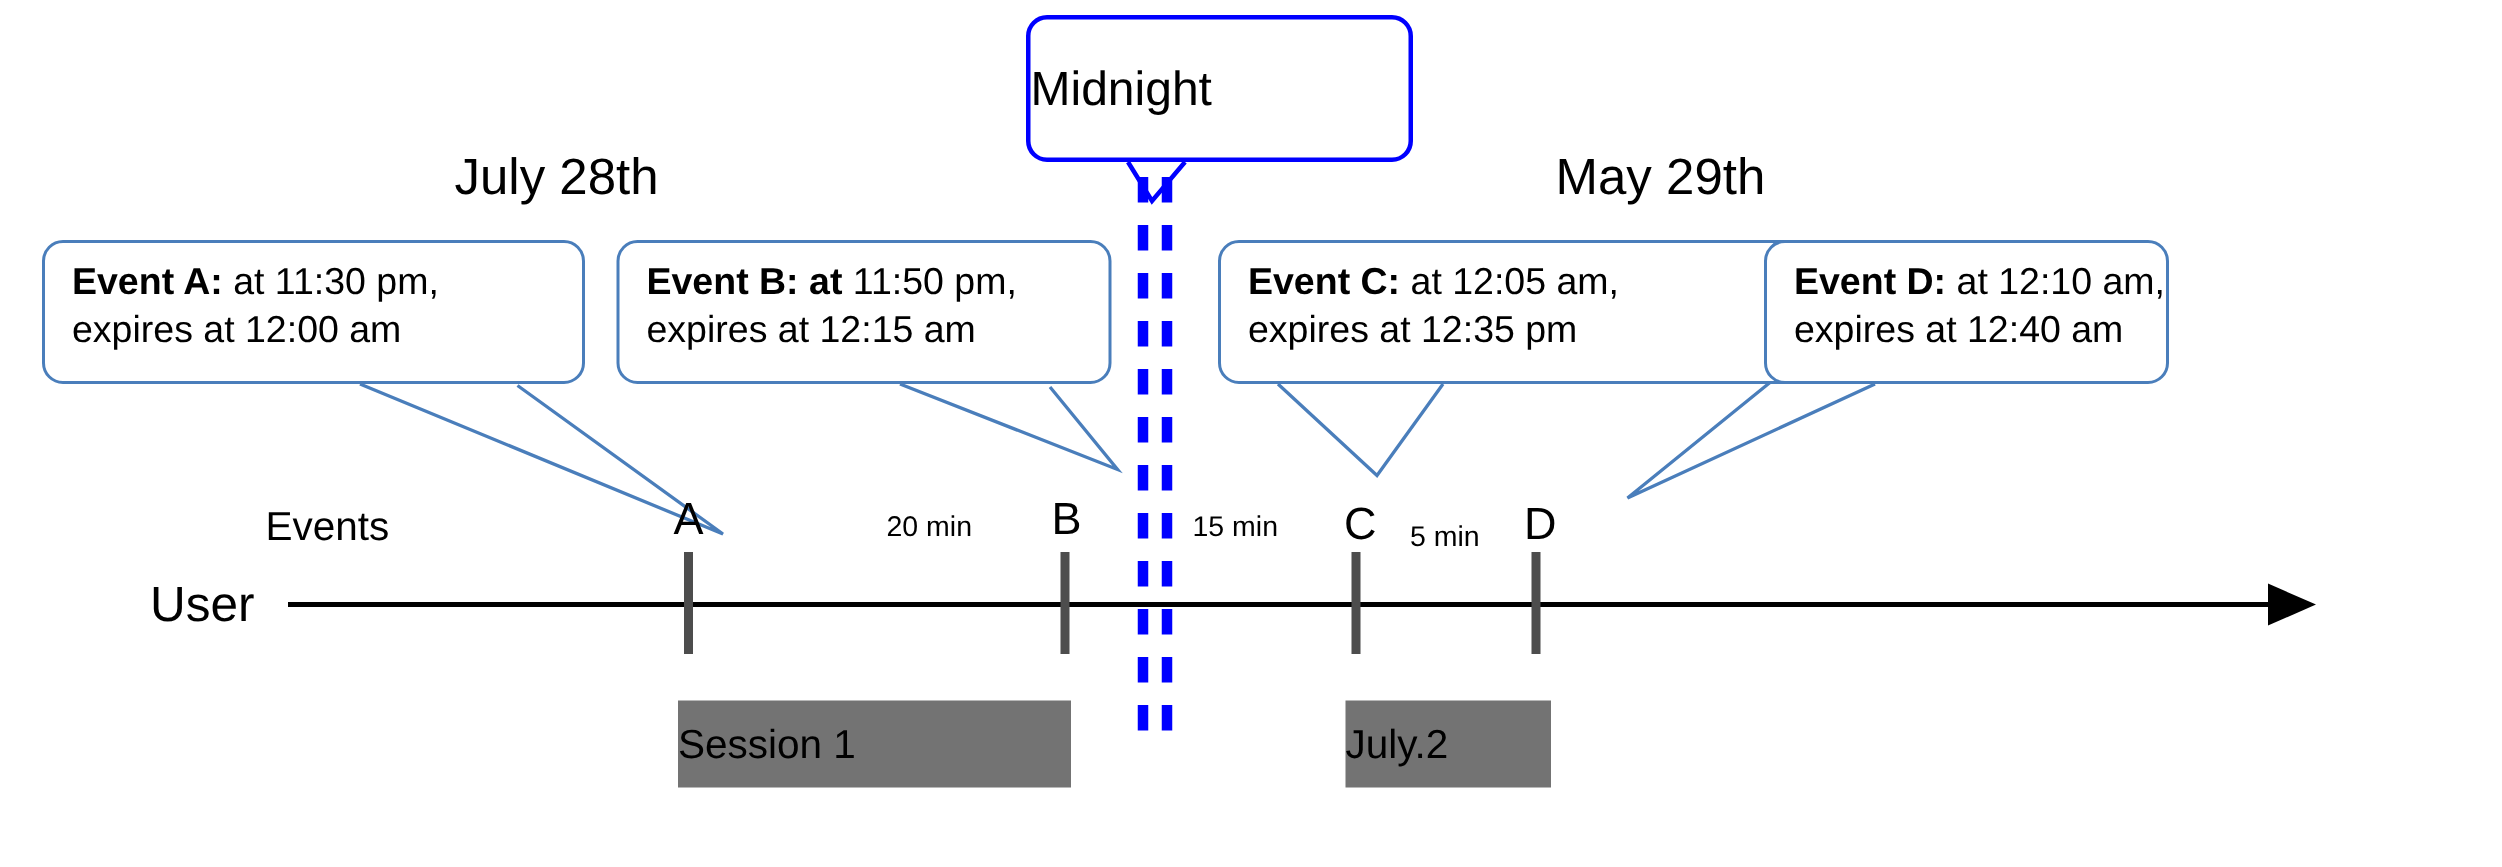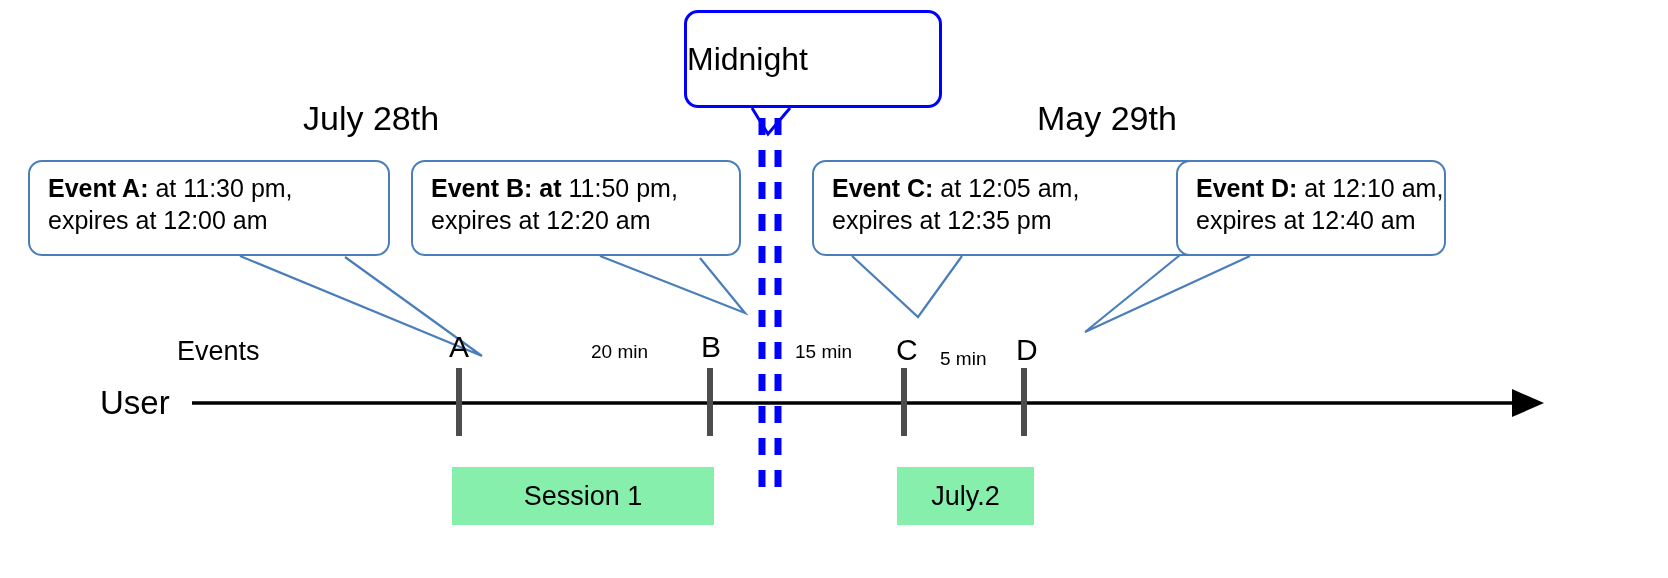--- a/index.html
+++ b/index.html
@@ -97,24 +97,23 @@
   .tick {
     position: absolute;
     width: 6px;
     background: #4d4d4d;
   }
 
   
   .session-box {
     position: absolute;
     box-sizing: border-box;
-    background: #86efac;
+    background: #737373;
     display: flex;
     align-items: center;
-    justify-content: center;
     font-size: 27px;
     color: #000000;
   }
 </style>
 </head>
 <body>
 
 <div id="stage">
 
   <svg id="vector-layer" viewBox="0 0 1668 578" xmlns="http://www.w3.org/2000/svg">
@@ -147,21 +146,21 @@
     <div>
       <b>Event A:</b><span> at 11:30 pm,</span>
     </div>
     <div>expires at 12:00 am</div>
   </div>
 
   <div class="callout" style="left:411px; top:160px; width:330px; height:96px;">
     <div>
       <b>Event B: at</b><span> 11:50 pm,</span>
     </div>
-    <div>expires at 12:20 am</div>
+    <div>expires at 12:15 am</div>
   </div>
 
   <div class="callout" style="left:812px; top:160px; width:401px; height:96px;">
     <div>
       <b>Event C:</b><span> at 12:05 am,</span>
     </div>
     <div>expires at 12:35 pm</div>
   </div>
 
   <div class="callout" style="left:1176px; top:160px; width:270px; height:96px;">

